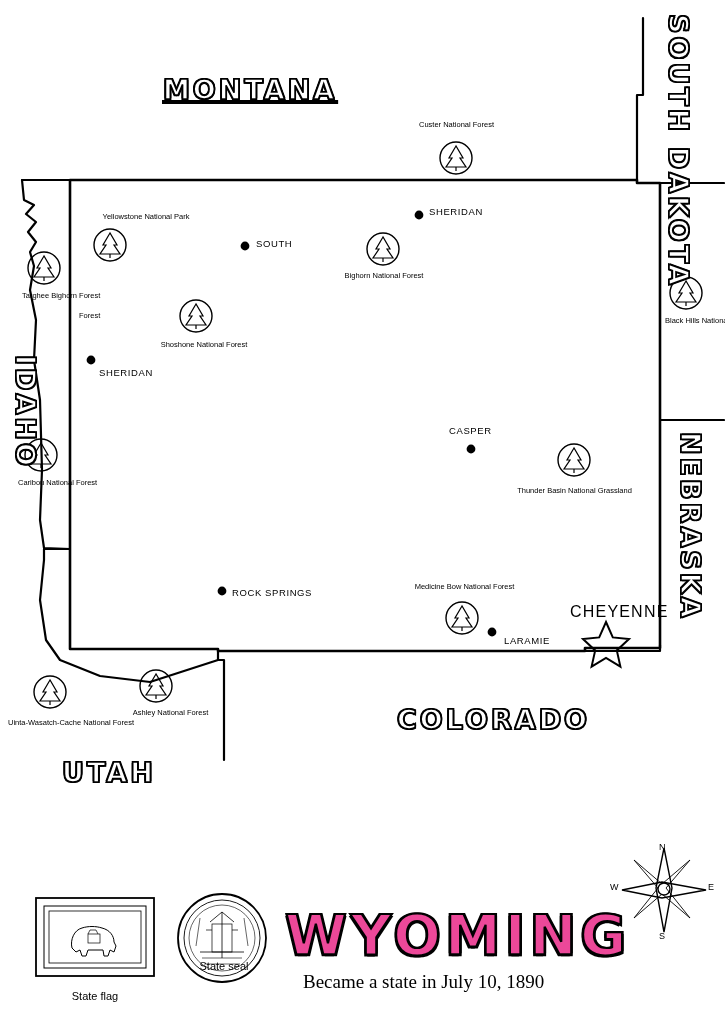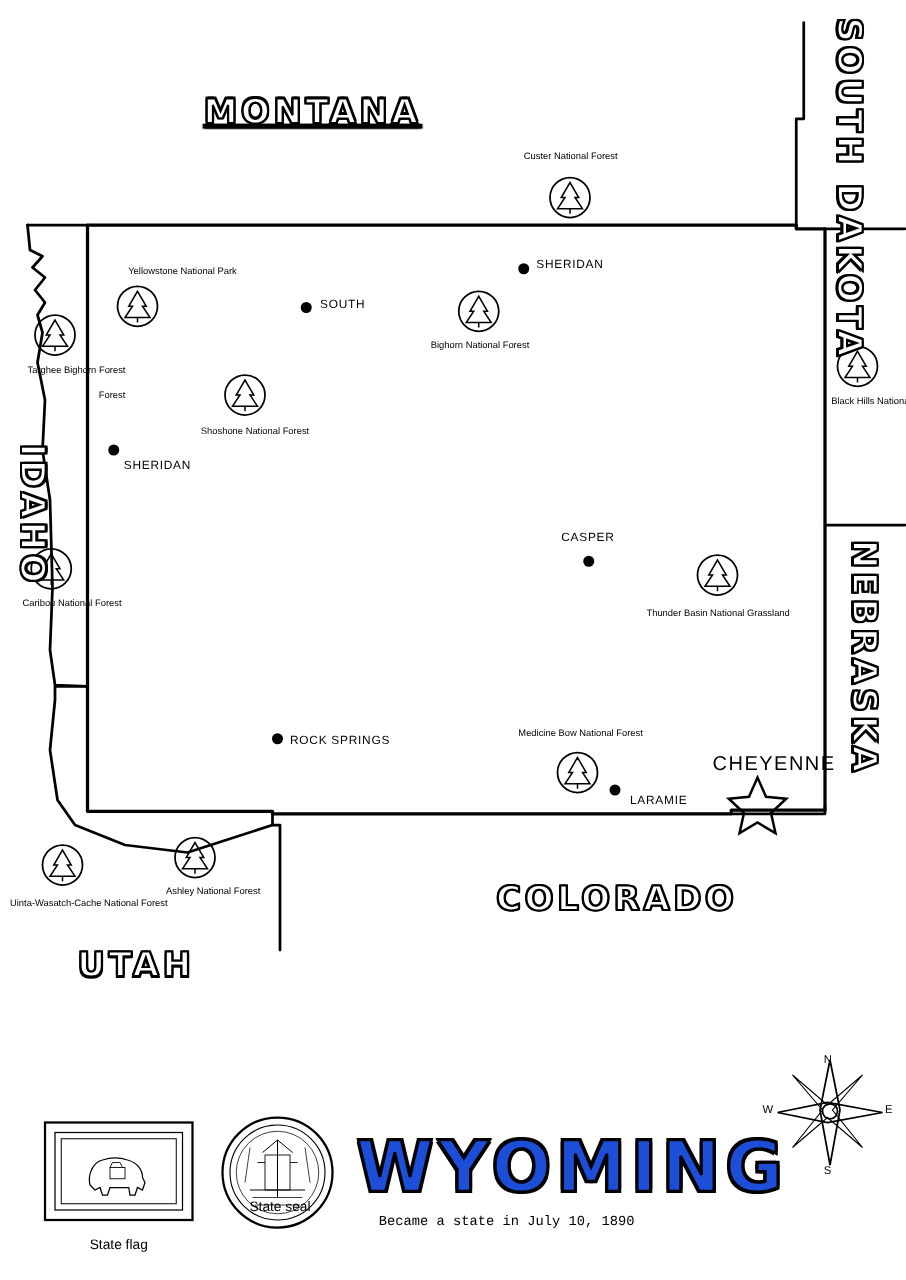--- a/index.html
+++ b/index.html
@@ -61,29 +61,29 @@
     font-size: 7.5px;
     font-family: "Liberation Sans", sans-serif;
     text-align: center;
   }
   .forest-name.left { text-align: left; }
   .title-wyoming {
     font-family: "DejaVu Sans", sans-serif;
     font-weight: 700;
     font-size: 56px;
     letter-spacing: 4px;
-    color: #1d4ed8;
+    color: #ec4899;
     -webkit-text-stroke: 2.2px #000;
     text-shadow:
       -1.5px -1.5px 0 #000,  1.5px -1.5px 0 #000,
       -1.5px  1.5px 0 #000,  1.5px  1.5px 0 #000;
   }
   .statehood {
-    font-size: 11px;
-    font-family: Liberation Mono, monospace;
+    font-size: 19px;
+    font-family: Liberation Serif, serif;
   }
   .caption {
     font-size: 11px;
     font-family: "Liberation Sans", sans-serif;
     text-align: center;
   }
 </style>
 </head>
 <body>
 

